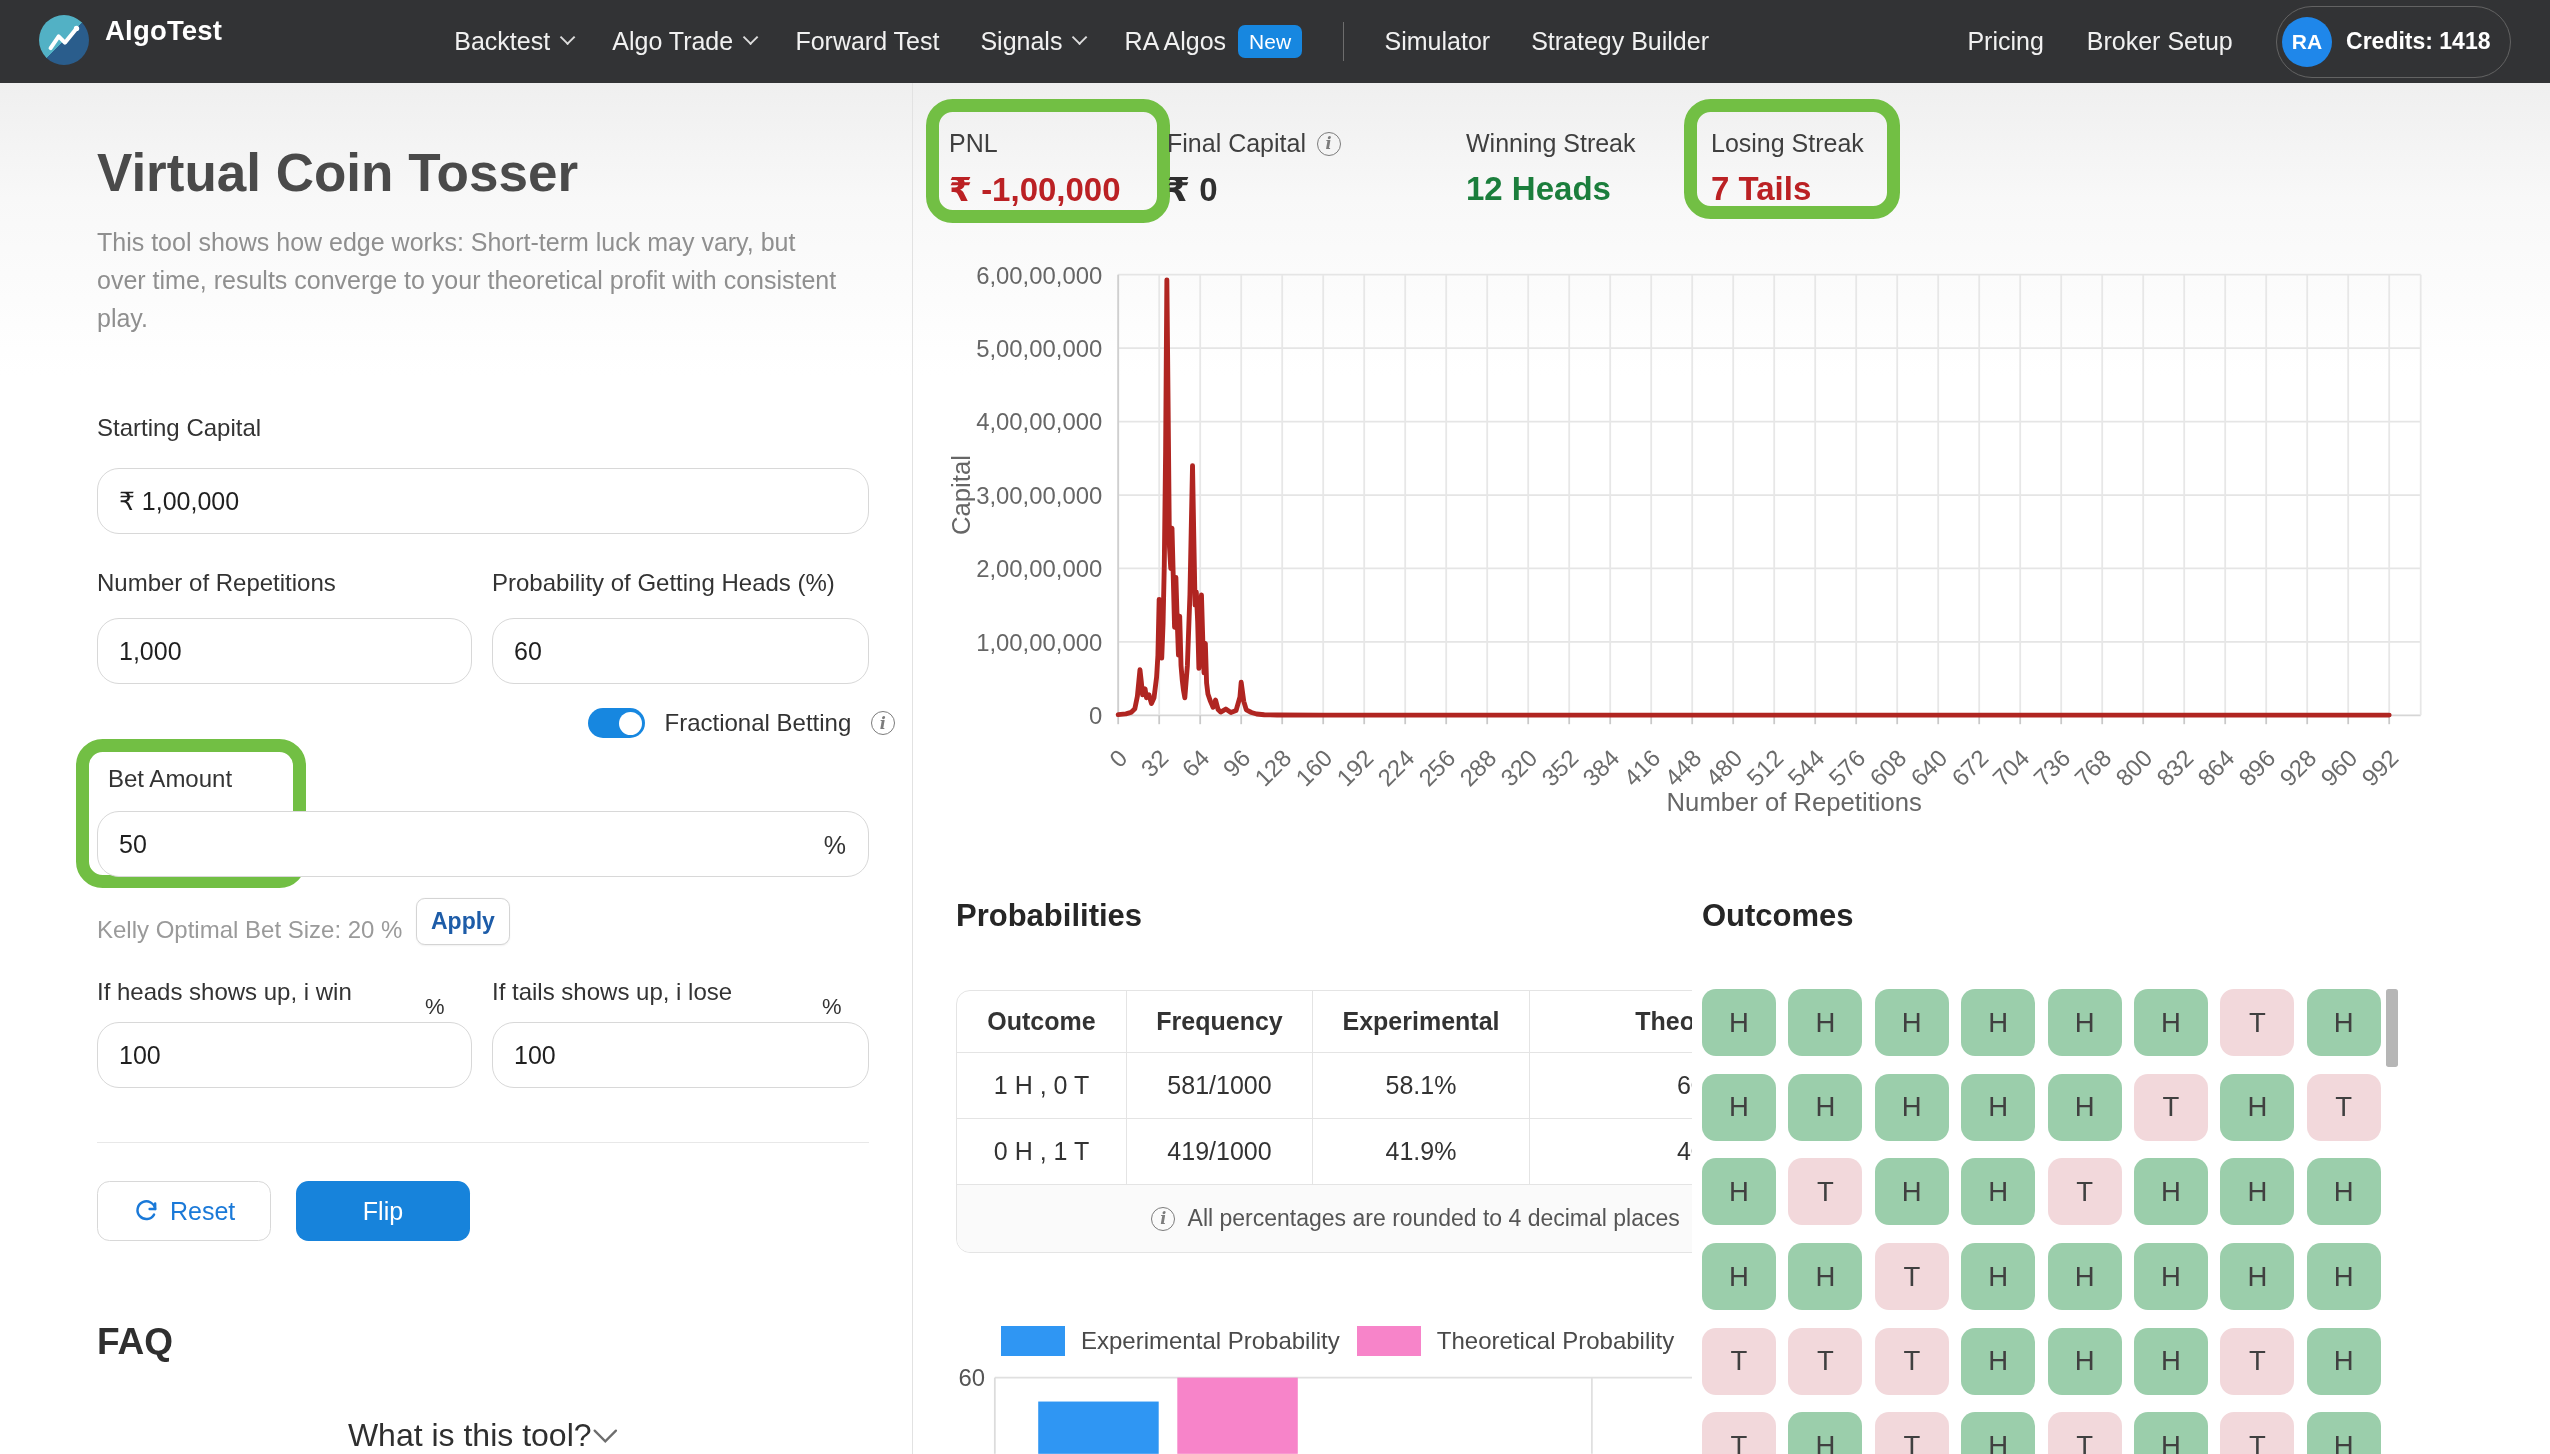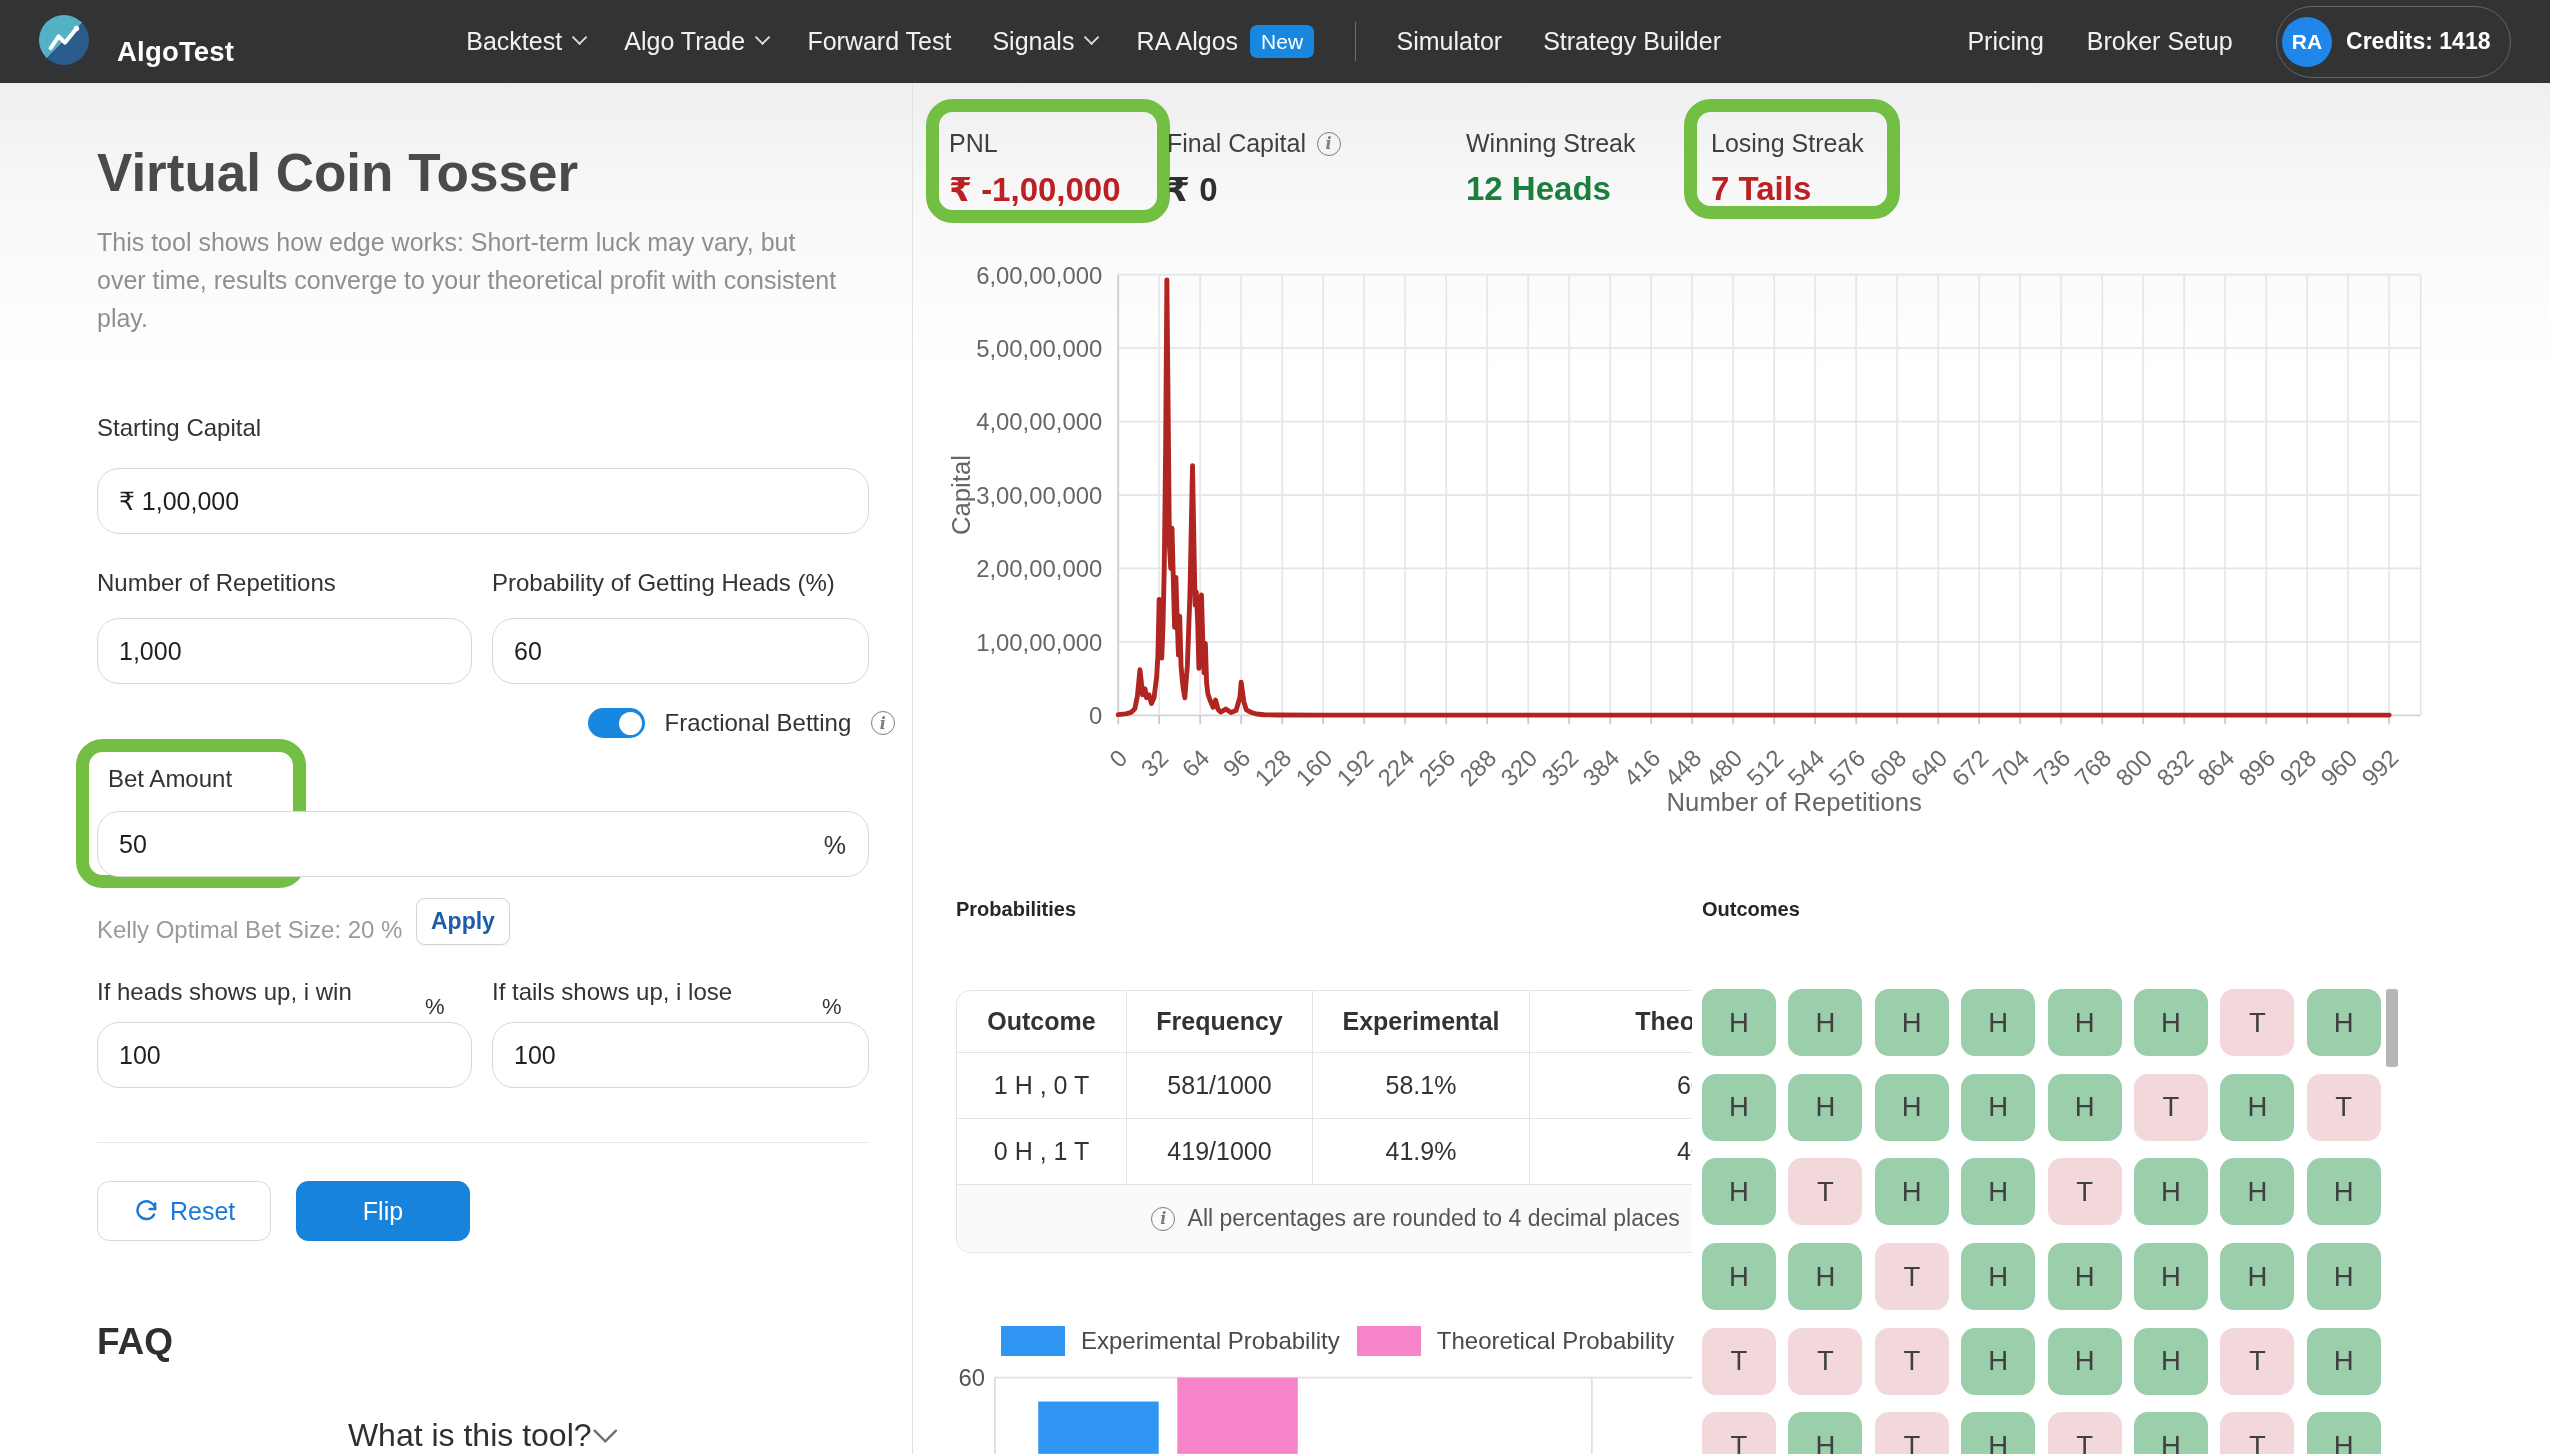--- a/index.html
+++ b/index.html
@@ -8,21 +8,21 @@
     position:relative; background:#fff;
     font-family:"Liberation Sans","DejaVu Sans",sans-serif;
     color:#333;
   }
 
   
   .navbar {
     position:absolute; left:0; top:0; width:2550px; height:83px;
     background:#323335; display:flex; align-items:center; padding:0 39px;
   }
-  .brand { display:flex; align-items:flex-end; gap:28px; }
+  .brand { display:flex; align-items:flex-start; gap:16px; }
   .brand-name { color:#fff; font-size:27.5px; font-weight:700; letter-spacing:0.2px; }
   .nav-center { display:flex; align-items:center; gap:41px; margin-left:232px; }
   .nav-item { display:flex; align-items:center; color:#f1f1f1; font-size:25px; cursor:pointer; }
   .chev { width:10.6px; height:10.6px; border-right:2.7px solid #dcdcdc; border-bottom:2.7px solid #dcdcdc;
           transform:rotate(45deg) translateY(-1.8px); margin-left:10.6px; margin-top:-7px; display:inline-block; }
   .new-badge { background:#1787e0; color:#fff; font-size:21px; border-radius:7px; padding:4.4px 10.6px; margin-left:12.4px; }
   .nav-divider { width:0.9px; height:39px; background:#6d6d6d; }
   .nav-right { margin-left:auto; display:flex; align-items:center; gap:43px; }
   .credits-pill { display:flex; align-items:center; gap:14px; border:0.9px solid #636363; border-radius:885px;
                   padding:4.4px 19.5px 4.4px 5.3px; height:72px; }
@@ -67,21 +67,21 @@
 
   
   .annot { position:absolute; border:13.3px solid #72bf44; border-radius:26.6px; pointer-events:none; }
 
   
   .stat-label { font-size:25px; color:#3f3f3f; display:flex; align-items:center; gap:10.6px; }
   .stat-value { font-size:33px; font-weight:700; margin-top:12.4px; }
   .val-neg { color:#bb2124; } .val-pos { color:#1b7e3c; } .val-dark { color:#2f2f2f; }
 
   
-  .section-h { font-size:20px; font-weight:600; color:#262626; }
+  .section-h { font-size:31px; font-weight:600; color:#262626; }
 
   
   .tbl-wrap { left:956px; top:990px; width:736px; height:266px; overflow:hidden; }
   table.ptable { border-collapse:separate; border-spacing:0; table-layout:fixed; width:917px;
                  border:0.9px solid #e4e4e4; border-radius:14px; font-size:25px; color:#333; }
   .ptable th { font-weight:600; height:62px; border-bottom:0.9px solid #e4e4e4; }
   .ptable th, .ptable td { text-align:center; border-right:0.9px solid #e4e4e4; }
   .ptable th:last-child, .ptable td:last-child { border-right:none; }
   .ptable td { height:66px; border-bottom:0.9px solid #e4e4e4; }
   .ptable tfoot td { background:#fafafa; border-right:none; height:67px; font-size:23px; color:#555;

